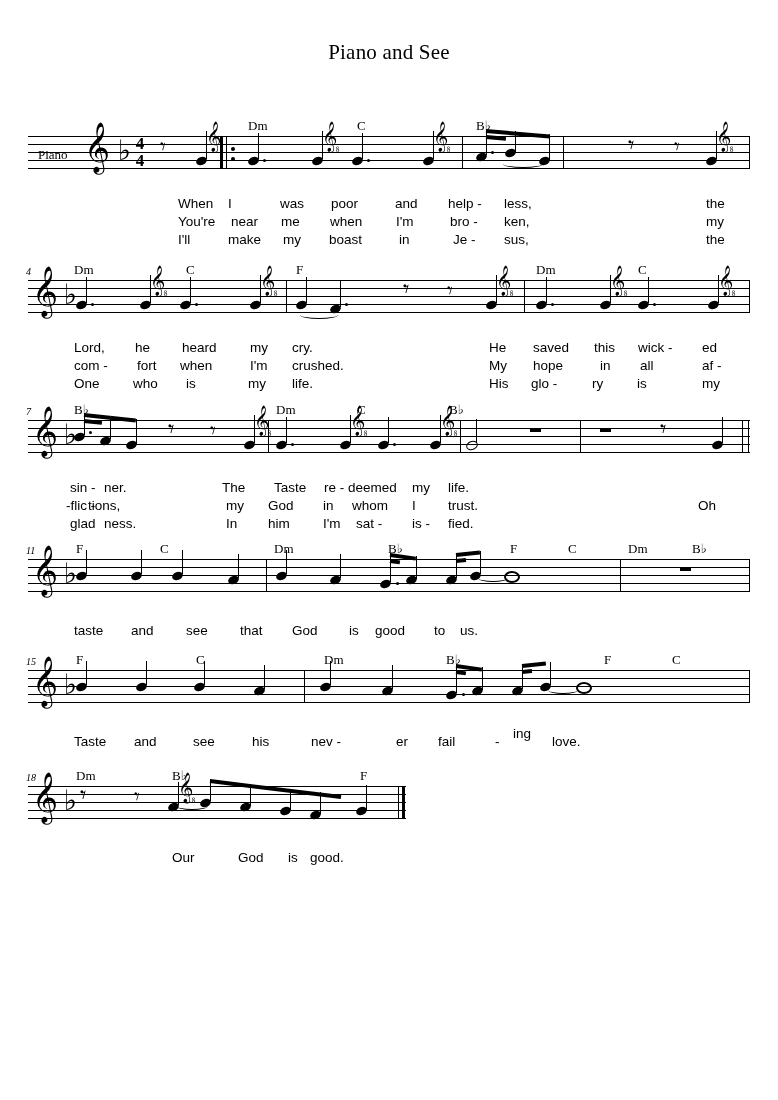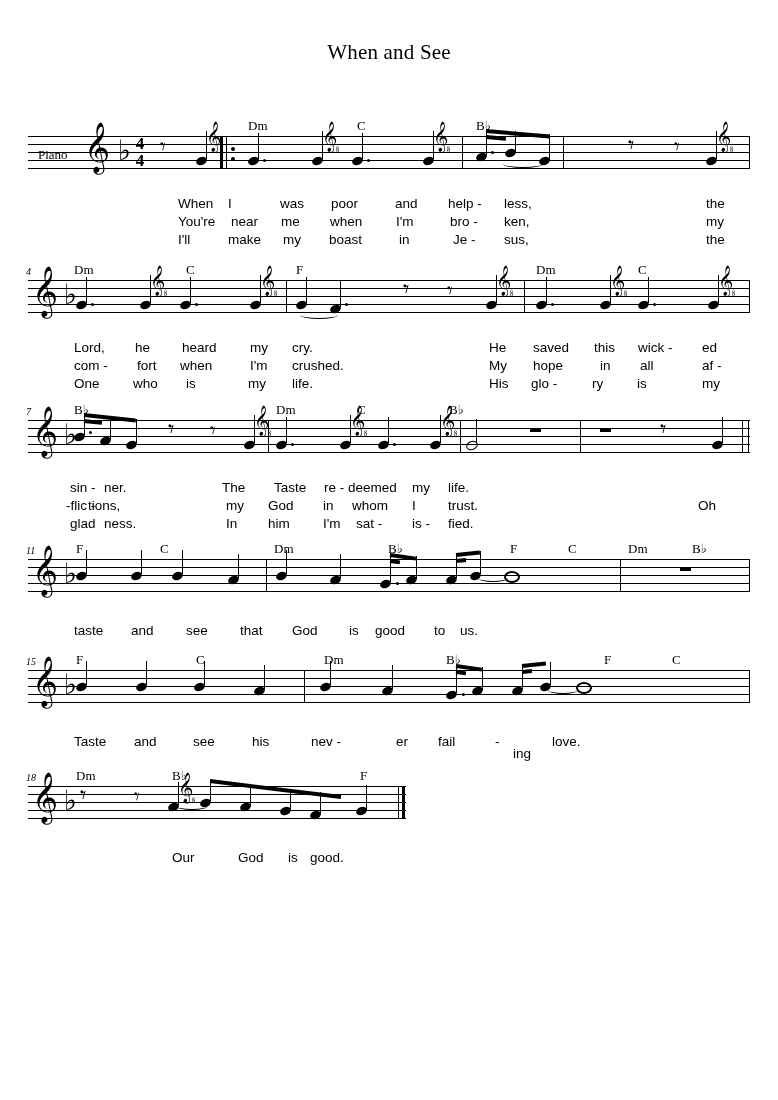--- a/index.html
+++ b/index.html
@@ -188,21 +188,21 @@
     border-bottom: 1.5px solid #000;
     border-radius: 50%;
     height: 7px;
   }
 </style>
 </head>
 <body>
 
 <div class="page">
 
-  <div class="title">When and See</div>
+  <div class="title">Piano and See</div>
 
   <div class="system" style="top:128px;">
     <div class="instrument" style="left:38px; top:19px;">Piano</div>
 
     <div class="staff" style="top:8px;">
       <div class="line l0"></div>
         <div class="line l1"></div>
         <div class="line l2"></div>
         <div class="line l3"></div>
         <div class="line l4"></div>
@@ -714,21 +714,21 @@
     <div class="barline" style="left:749px; top:8px;"></div>
 
     <div class="lyric" style="left:74px; top:72px;">Taste</div>
     <div class="lyric" style="left:134px; top:72px;">and</div>
     <div class="lyric" style="left:193px; top:72px;">see</div>
     <div class="lyric" style="left:252px; top:72px;">his</div>
     <div class="lyric" style="left:311px; top:72px;">nev -</div>
     <div class="lyric" style="left:396px; top:72px;">er</div>
     <div class="lyric" style="left:438px; top:72px;">fail</div>
     <div class="lyric" style="left:495px; top:72px;">-</div>
-    <div class="lyric" style="left:513px; top:84px;">ing</div>
+    <div class="lyric" style="left:513px; top:64px;">ing</div>
     <div class="lyric" style="left:552px; top:72px;">love.</div>
   </div>
 
   <div class="system" style="top:778px;">
     <div class="measure-num" style="left:26px; top:-6px;">18</div>
 
     <div class="staff" style="top:8px; width:378px;">
       <div class="line l0"></div>
         <div class="line l1"></div>
         <div class="line l2"></div>

